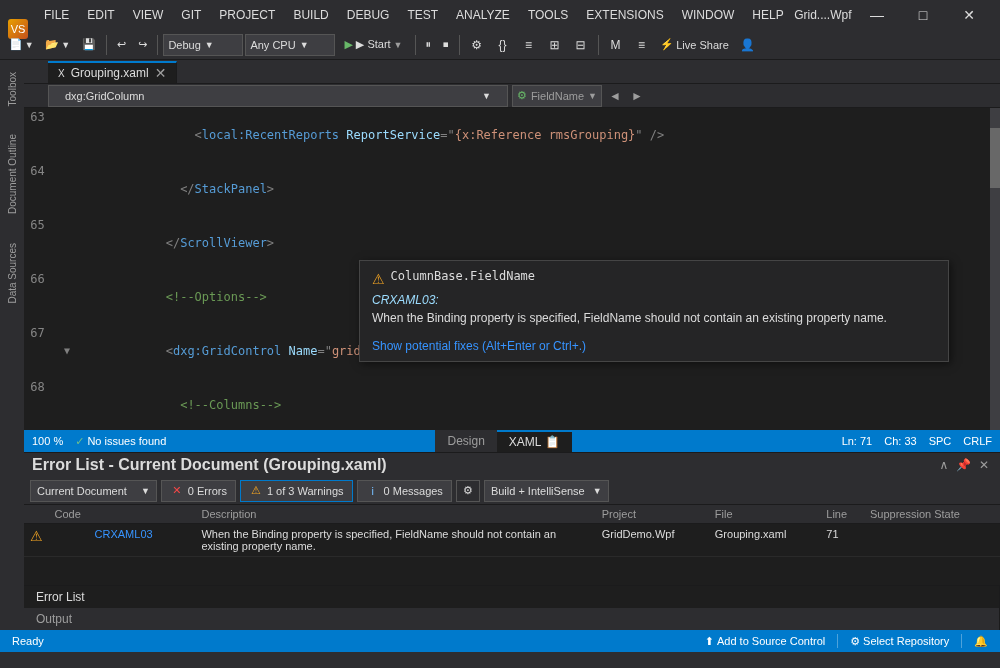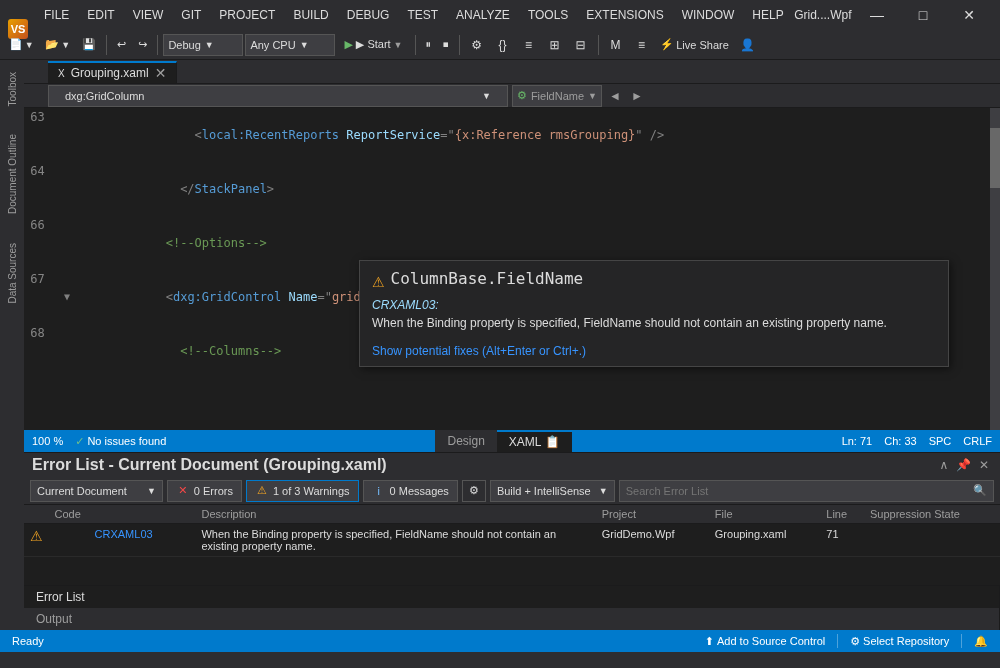--- a/index.html
+++ b/index.html
@@ -1,21 +1,21 @@
 <!DOCTYPE html>
 <html><head>
   <meta charset="utf-8">
   <style>
     * { box-sizing: border-box; margin: 0; padding: 0; }
     body { font-family: 'Segoe UI', sans-serif; font-size: 12px; background: #2d2d30; color: #dcdcdc; width: 1000px; height: 668px; overflow: hidden; }
 
     
     .titlebar { height: 30px; background: #2d2d30; display: flex; align-items: center; justify-content: space-between; padding: 0 8px; }
     .titlebar-left { display: flex; align-items: center; gap: 8px; }
-    .titlebar-logo { width: 20px; height: 20px; background: linear-gradient(135deg, #e8a000, #c4501c); border-radius: 3px; display: flex; align-items: center; justify-content: center; color: white; font-size: 11px; font-weight: bold; margin-top: 28px; }
+    .titlebar-logo { width: 20px; height: 20px; background: linear-gradient(135deg, #e8a000, #c4501c); border-radius: 3px; display: flex; align-items: center; justify-content: center; color: white; font-size: 11px; font-weight: normal; margin-top: 28px; }
     .titlebar-menus { display: flex; gap: 2px; }
     .titlebar-menu { padding: 2px 8px; color: #dcdcdc; font-size: 12px; cursor: pointer; }
     .titlebar-title { color: #dcdcdc; font-size: 12px; }
     .titlebar-controls { display: flex; gap: 0; }
     .titlebar-btn { width: 46px; height: 30px; display: flex; align-items: center; justify-content: center; color: #dcdcdc; cursor: pointer; font-size: 14px; }
 
     
     .toolbar { height: 30px; background: #2d2d30; display: flex; align-items: center; padding: 0 4px; gap: 2px; border-bottom: 1px solid #1b1b1c; }
     .toolbar-separator { width: 1px; height: 20px; background: #555; margin: 0 3px; }
     .toolbar-btn { height: 24px; padding: 0 4px; display: flex; align-items: center; gap: 2px; cursor: pointer; color: #dcdcdc; border: 1px solid transparent; border-radius: 2px; font-size: 11px; }
@@ -48,21 +48,21 @@
     
     .c-blue { color: #569cd6; }
     .c-string { color: #ce9178; }
     .c-attr { color: #9cdcfe; }
     .c-gray { color: #808080; }
     .c-green { color: #6a9955; }
     .c-eq { color: #808080; }
 
     
     .tooltip-box { position: absolute; background: #252526; border: 1px solid #454545; padding: 8px 12px; z-index: 100; max-width: 600px; box-shadow: 2px 2px 8px rgba(0,0,0,0.5); }
-    .tooltip-title { color: #dcdcdc; font-family: 'Consolas', monospace; font-size: 16px; margin-bottom: 6px; }
+    .tooltip-title { color: #dcdcdc; font-family: 'Consolas', monospace; font-size: 12px; margin-bottom: 6px; }
     .tooltip-desc { color: #dcdcdc; font-size: 12px; margin-bottom: 8px; }
     .tooltip-link { color: #3794ff; cursor: pointer; font-size: 12px; }
     .tooltip-subtitle { color: #9cdcfe; font-size: 12px; font-style: italic; }
 
     
     .statusbar { height: 22px; background: #007acc; display: flex; align-items: center; justify-content: space-between; padding: 0 8px; }
     .status-left { display: flex; align-items: center; gap: 12px; }
     .status-right { display: flex; align-items: center; gap: 12px; }
     .status-item { color: white; font-size: 11px; display: flex; align-items: center; gap: 3px; cursor: pointer; }
 
@@ -72,21 +72,21 @@
 
     
     .bottom-panel { background: #1e1e1e; border-top: 1px solid #1b1b1c; }
     .bottom-panel-header { height: 24px; background: #2d2d30; display: flex; align-items: center; justify-content: space-between; padding: 0 8px; }
     .bottom-panel-title { color: #dcdcdc; font-size: 16px; font-weight: bold; }
     .bottom-panel-controls { display: flex; gap: 4px; }
     .bp-btn { width: 16px; height: 16px; display: flex; align-items: center; justify-content: center; color: #9d9d9d; cursor: pointer; font-size: 12px; }
 
     
     .error-toolbar { height: 28px; background: #2d2d30; display: flex; align-items: center; gap: 4px; padding: 0 6px; border-bottom: 1px solid #1b1b1c; }
-    .error-filter-dropdown { height: 22px; background: #3e3e42; border: 1px solid #555; color: #dcdcdc; font-size: 11px; padding: 0 6px; display: flex; align-items: center; gap: 16px; min-width: 120px; cursor: pointer; }
+    .error-filter-dropdown { height: 22px; background: #3e3e42; border: 1px solid #555; color: #dcdcdc; font-size: 11px; padding: 0 6px; display: flex; align-items: center; gap: 10px; min-width: 120px; cursor: pointer; }
     .error-badge { display: flex; align-items: center; gap: 4px; padding: 2px 8px; border: 1px solid #555; cursor: pointer; font-size: 11px; color: #dcdcdc; height: 22px; }
     .error-badge.errors { background: #3e3e42; }
     .error-badge.warnings.active { background: #3e3e42; border-color: #007acc; }
     .error-badge.messages { background: #3e3e42; }
     .error-badge-icon { width: 14px; height: 14px; display: flex; align-items: center; justify-content: center; font-size: 11px; }
     .error-badge-icon.err { color: #f44747; }
     .error-badge-icon.warn { color: #f5a623; }
     .error-badge-icon.msg { color: #75beff; }
     .error-search { flex: 1; height: 22px; background: #3e3e42; border: 1px solid #555; color: #dcdcdc; font-size: 11px; padding: 0 6px; display: flex; align-items: center; justify-content: space-between; }
     .error-search input { background: transparent; border: none; outline: none; color: #dcdcdc; font-size: 11px; flex: 1; }
@@ -232,20 +232,27 @@
         </span>
       </div>
       <div class="code-line">
         <span class="line-num">64</span>
         <span class="line-collapse"></span>
         <span class="line-content">
           <span class="c-gray">&nbsp;&nbsp;&nbsp;&nbsp;&lt;/</span><span class="c-blue">StackPanel</span><span class="c-gray">&gt;</span>
         </span>
       </div>
       <div class="code-line">
+        <span class="line-num">65</span>
+        <span class="line-collapse"></span>
+        <span class="line-content">
+          <span class="c-gray">&nbsp;&nbsp;&lt;/</span><span class="c-blue">ScrollViewer</span><span class="c-gray">&gt;</span>
+        </span>
+      </div>
+      <div class="code-line">
         <span class="line-num">66</span>
         <span class="line-collapse"></span>
         <span class="line-content">
           <span class="c-gray">&nbsp;&nbsp;</span><span class="c-green">&lt;!--Options--&gt;</span>
         </span>
       </div>
       <div class="code-line">
         <span class="line-num">67</span>
         <span class="line-collapse" style="color:#808080; font-size:10px;">▼</span>
         <span class="line-content">
@@ -341,24 +348,20 @@
         <div class="error-badge messages">
           <span class="error-badge-icon msg">ℹ</span>
           <span>0 Messages</span>
         </div>
         <div class="error-badge" style="width:24px; justify-content:center;">
           <span>⚙</span>
         </div>
         <div class="build-dropdown">
           <span>Build + IntelliSense</span>
           <span style="font-size:9px; margin-left:4px;">▼</span>
-        </div>
-        <div class="error-search">
-          <input type="text" placeholder="Search Error List" style="">
-          <span style="color:#9d9d9d;">🔍</span>
         </div>
       </div>
 
       <div style="overflow-x:hidden; overflow-y:auto; height:80px;">
         <table class="error-table">
           <thead>
             <tr>
               <th style="width:20px;"></th>
               <th>Code</th>
               <th>Description</th>

